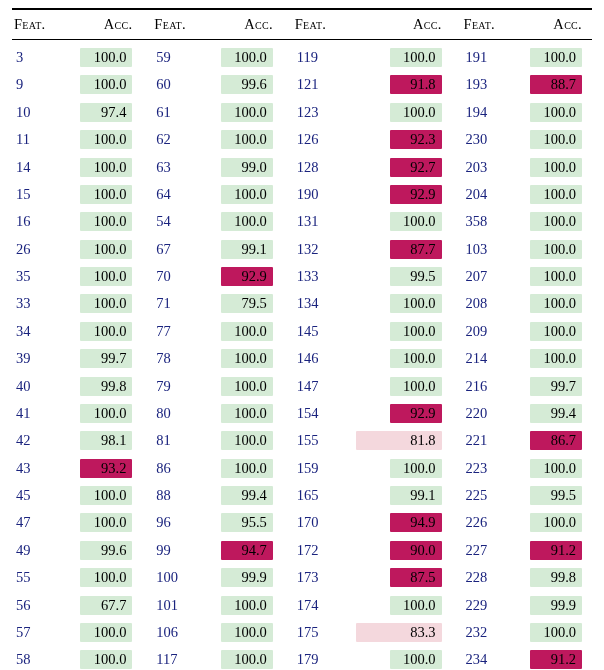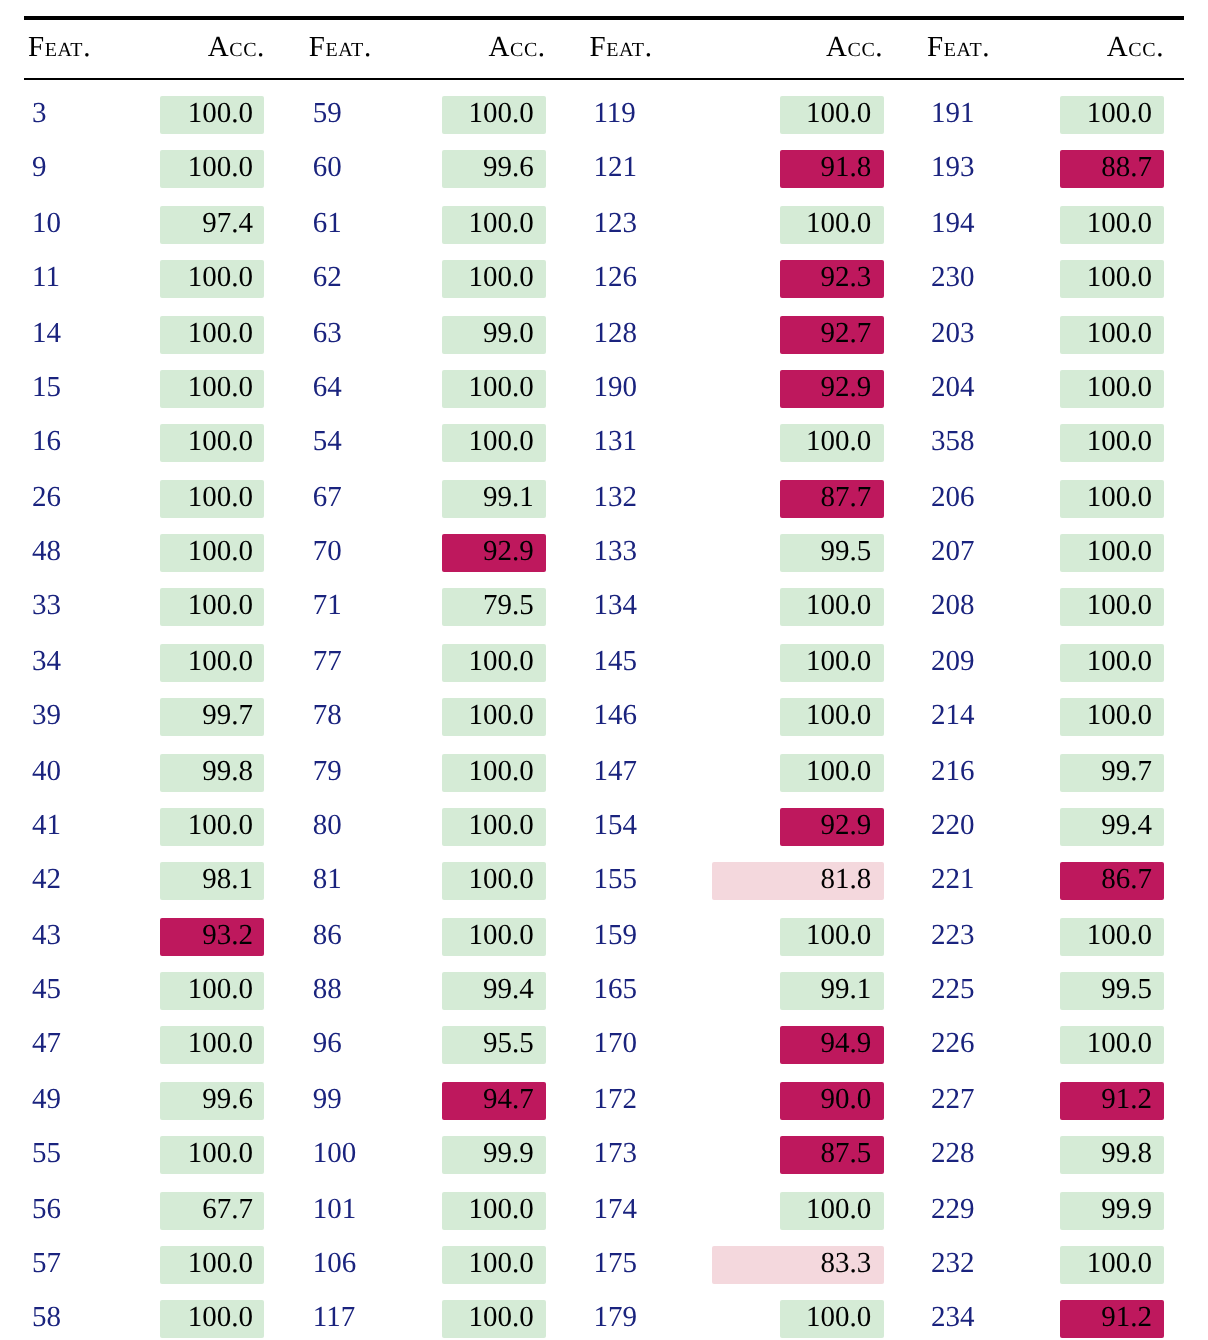--- a/index.html
+++ b/index.html
@@ -261,25 +261,25 @@
           <td class="feat-cell"><a class="feat-link">67</a></td>
           <td class="acc-cell"><span class="acc-box c-green">99.1</span></td>
           <td class="sep">
             <span class="sep-inner"></span>
           </td>
           <td class="feat-cell"><a class="feat-link">132</a></td>
           <td class="acc-cell"><span class="acc-box c-blue">87.7</span></td>
           <td class="sep">
             <span class="sep-inner"></span>
           </td>
-          <td class="feat-cell"><a class="feat-link">206</a></td>
-          <td class="acc-cell"><span class="acc-box c-green">100.0</span></td>
-        </tr>
-        <tr>
-          <td class="feat-cell"><a class="feat-link">48</a></td>
+          <td class="feat-cell"><a class="feat-link">103</a></td>
+          <td class="acc-cell"><span class="acc-box c-green">100.0</span></td>
+        </tr>
+        <tr>
+          <td class="feat-cell"><a class="feat-link">35</a></td>
           <td class="acc-cell"><span class="acc-box c-green">100.0</span></td>
           <td class="sep">
             <span class="sep-inner"></span>
           </td>
           <td class="feat-cell"><a class="feat-link">70</a></td>
           <td class="acc-cell"><span class="acc-box c-blue">92.9</span></td>
           <td class="sep">
             <span class="sep-inner"></span>
           </td>
           <td class="feat-cell"><a class="feat-link">133</a></td>

